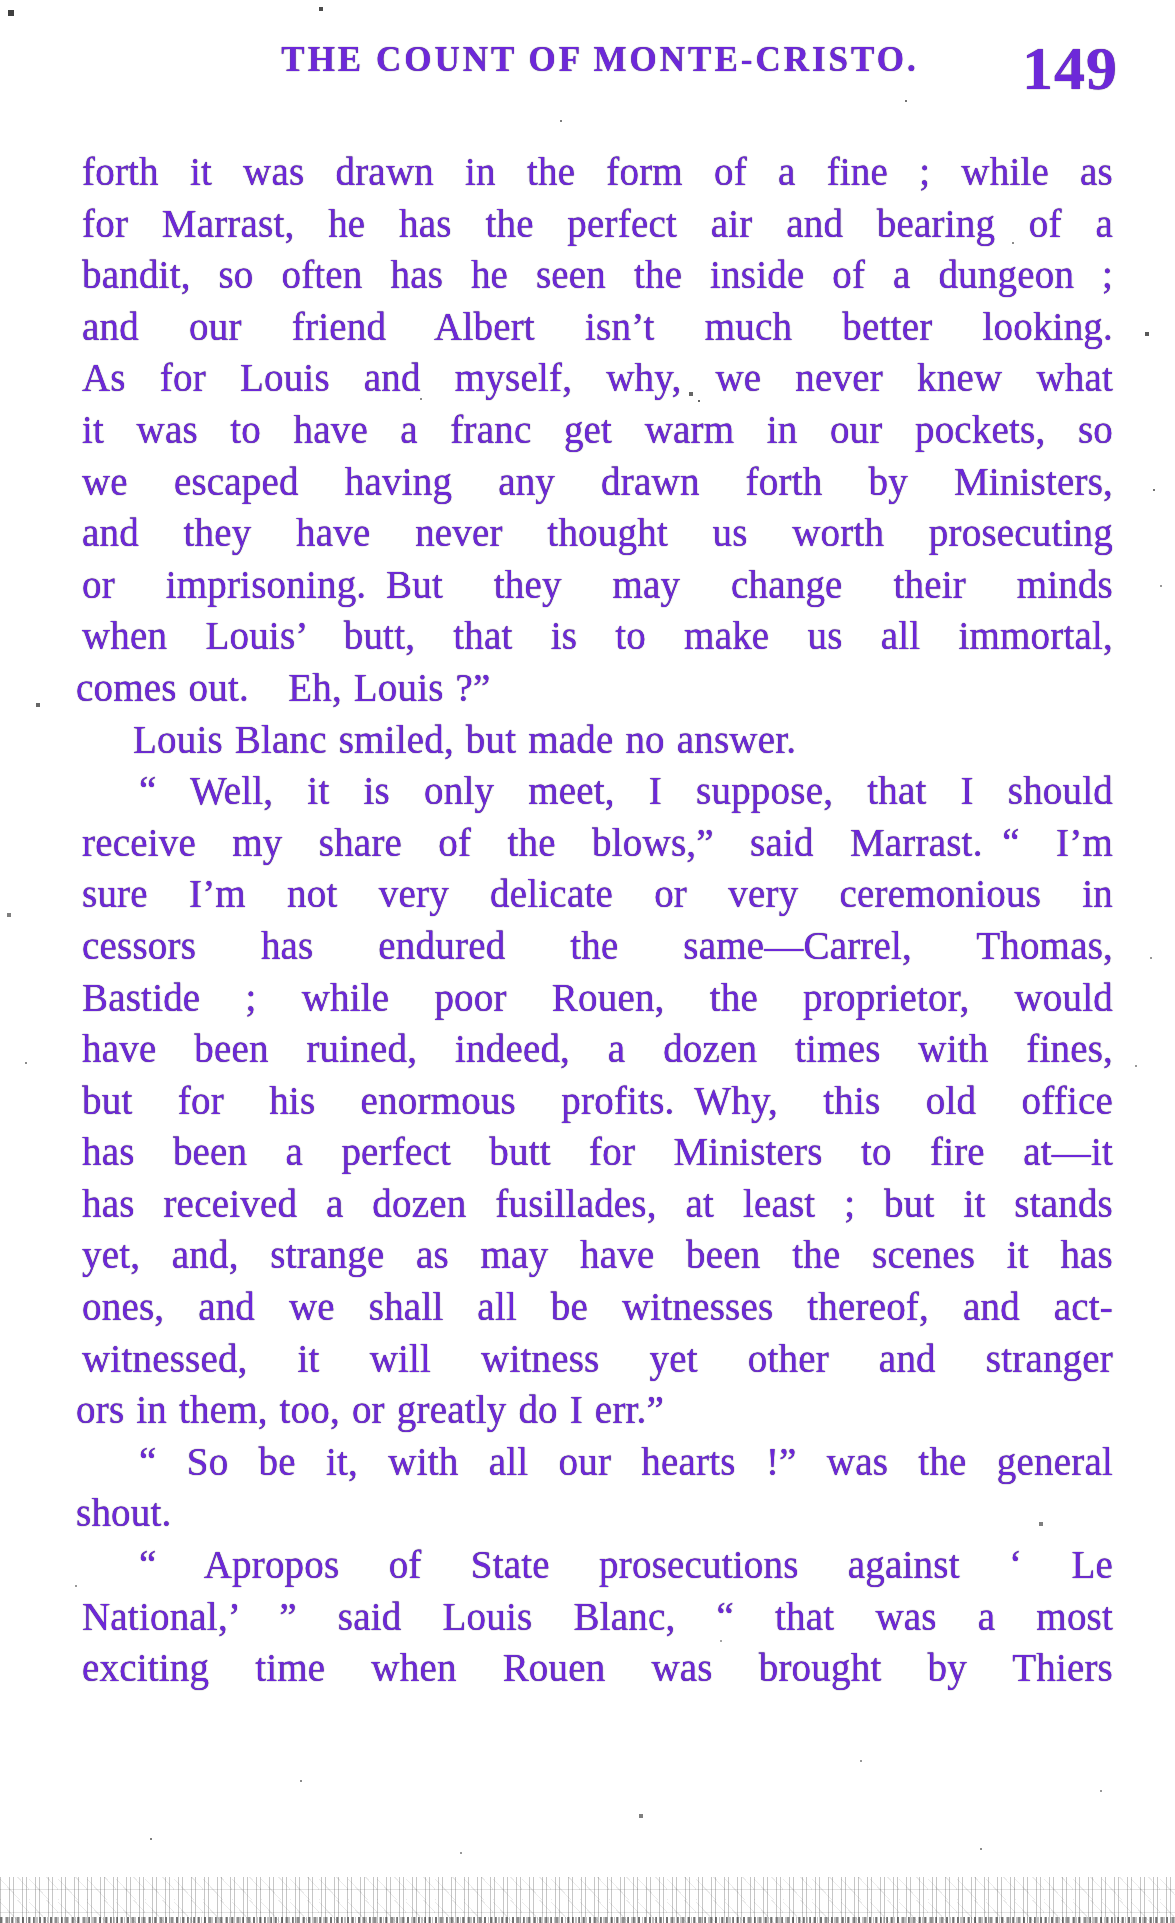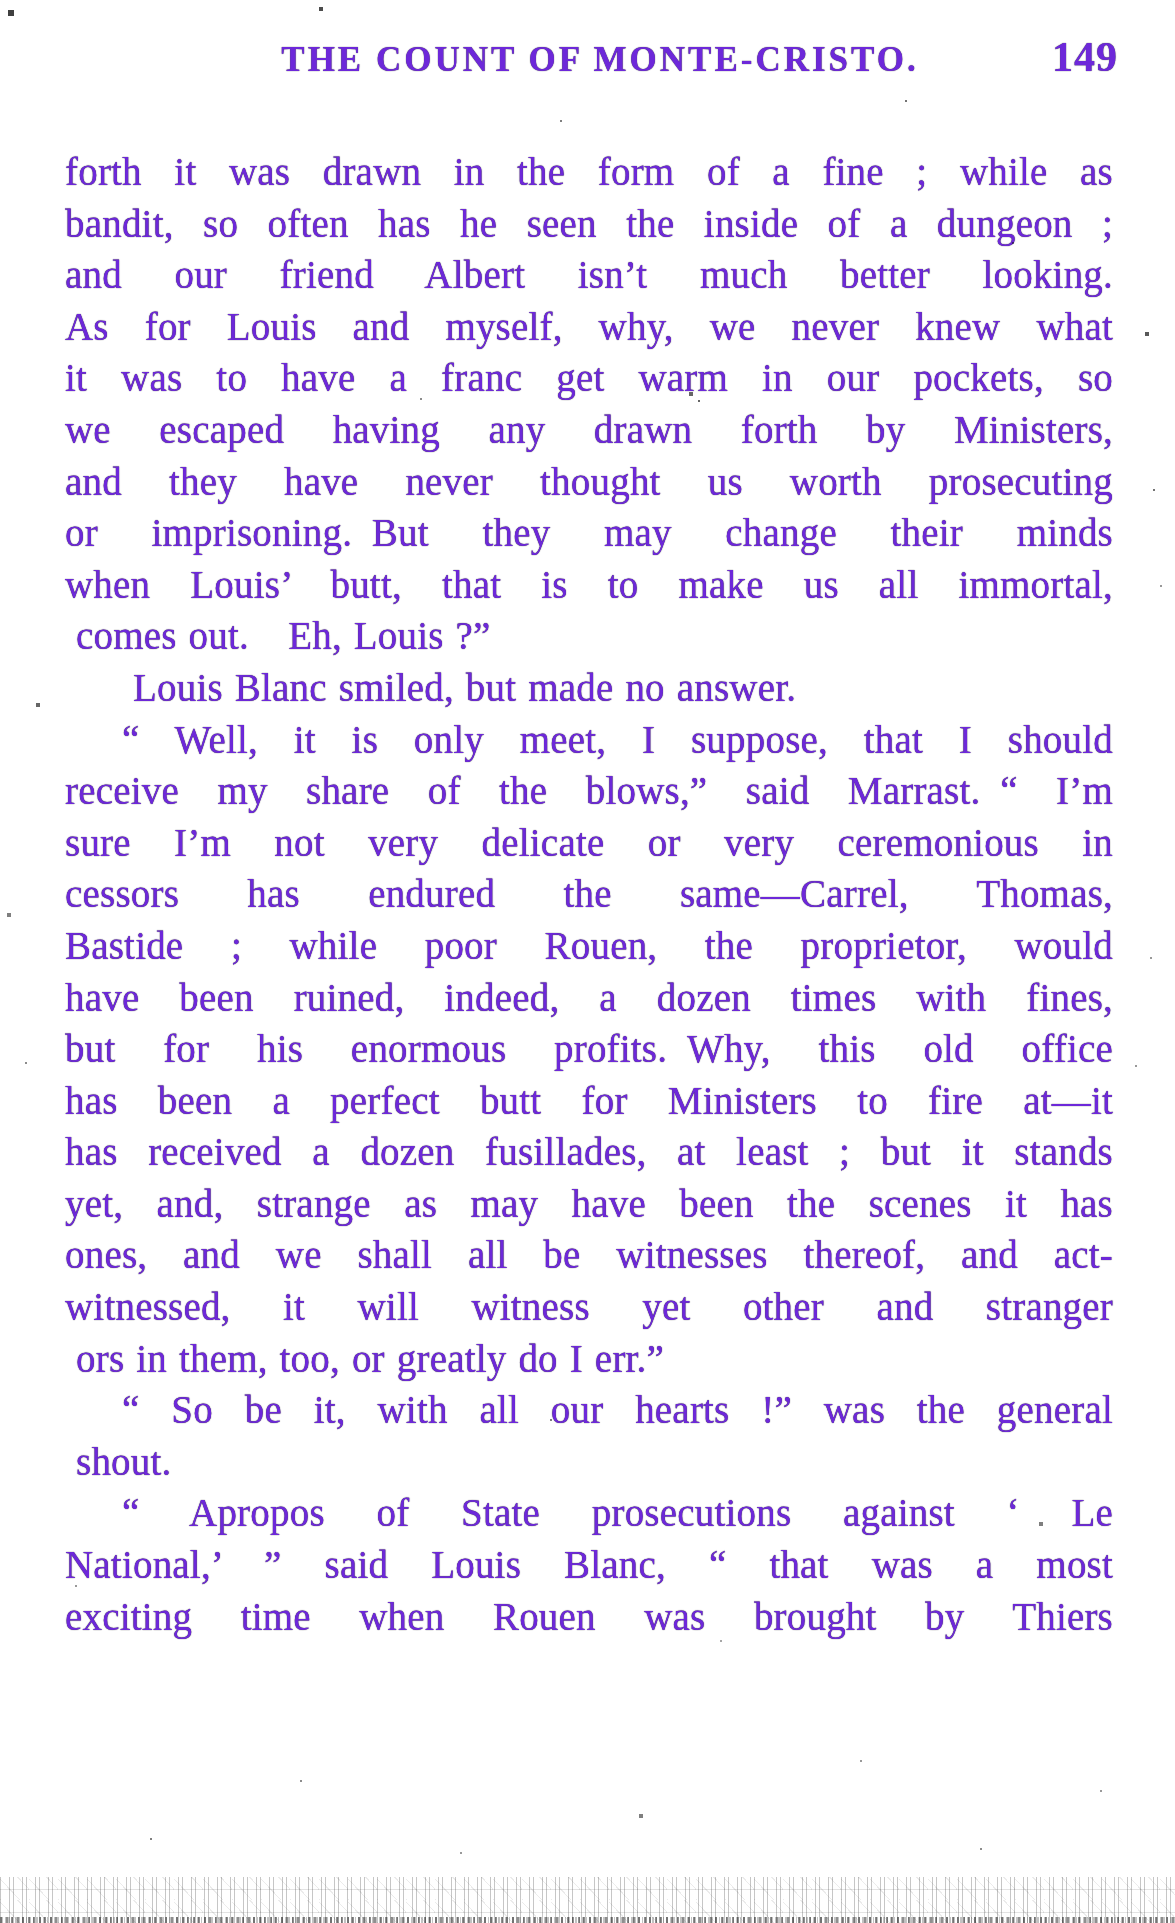--- a/index.html
+++ b/index.html
@@ -27,21 +27,21 @@
     font-size: 35px;
     font-weight: bold;
     letter-spacing: 3px;
     white-space: nowrap;
     text-shadow: 0 0 1px rgba(0,0,0,0.85);
   }
   .page-number {
     position: absolute;
     top: 33px;
     right: 57px;
-    font-size: 42px;
+    font-size: 62px;
     font-weight: bold;
     letter-spacing: 1px;
     text-shadow: 0 0 1px rgba(0,0,0,0.85);
   }
   
   .body-text {
     position: absolute;
     top: 146px;
     left: 65px;
     width: 1048px;
@@ -53,20 +53,21 @@
     letter-spacing: 0.2px;
     word-spacing: 2px;
     white-space: nowrap; 
     text-shadow: 0 0 1px rgba(0,0,0,0.9);
   }
   .line.just {
     white-space: normal;
     text-align: justify;
     text-align-last: justify;
     text-justify: inter-word;
+    margin-left: 17px;
   }
   .line.end {
     text-align: left;
     text-align-last: left;
     margin-left: 11px;
   }
   .line.indent {
     text-indent: 57px;
   }
   
@@ -131,20 +132,21 @@
 </style>
 </head>
 <body>
 
 <div class="page">
   <div class="running-title">THE COUNT OF MONTE-CRISTO.</div>
   <div class="page-number">149</div>
 
   <div class="body-text" id="body-text">
       <div class="line just">forth it was drawn in the form of a fine ; while as</div>
+      <div class="line just">for Marrast, he has the perfect air and bearing of a</div>
       <div class="line just">bandit, so often has he seen the inside of a dungeon ;</div>
       <div class="line just">and our friend Albert isn’t much better looking.</div>
       <div class="line just">As for Louis and myself, why, we never knew what</div>
       <div class="line just">it was to have a franc get warm in our pockets, so</div>
       <div class="line just">we escaped having any drawn forth by Ministers,</div>
       <div class="line just">and they have never thought us worth prosecuting</div>
       <div class="line just">or imprisoning. But they may change their minds</div>
       <div class="line just">when Louis’ butt, that is to make us all immortal,</div>
       <div class="line end">comes out. Eh, Louis ?”</div>
       <div class="line end indent">Louis Blanc smiled, but made no answer.</div>

